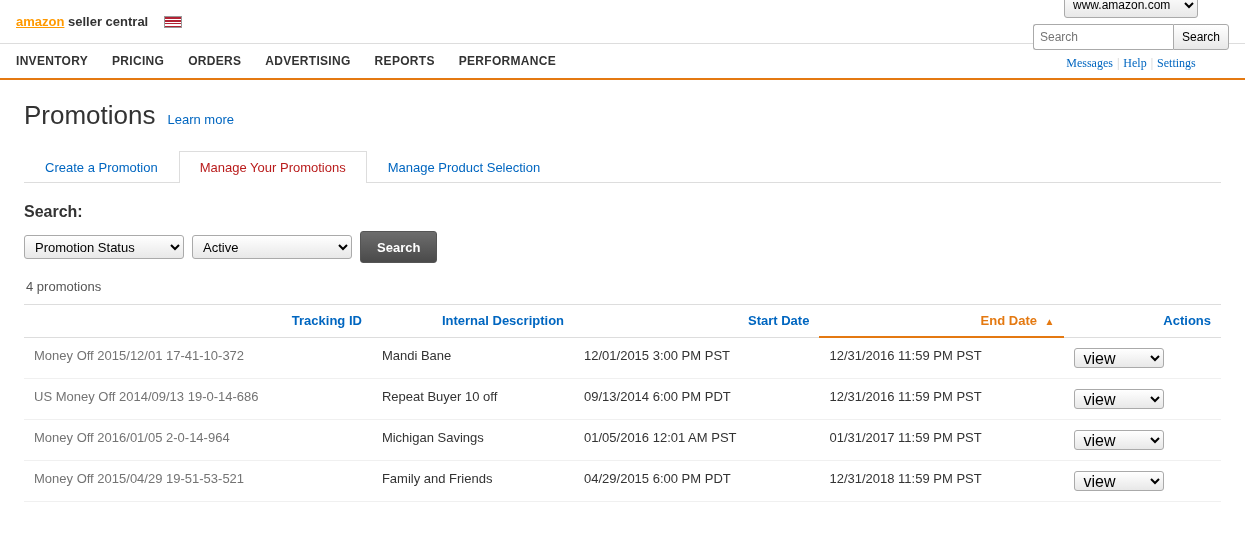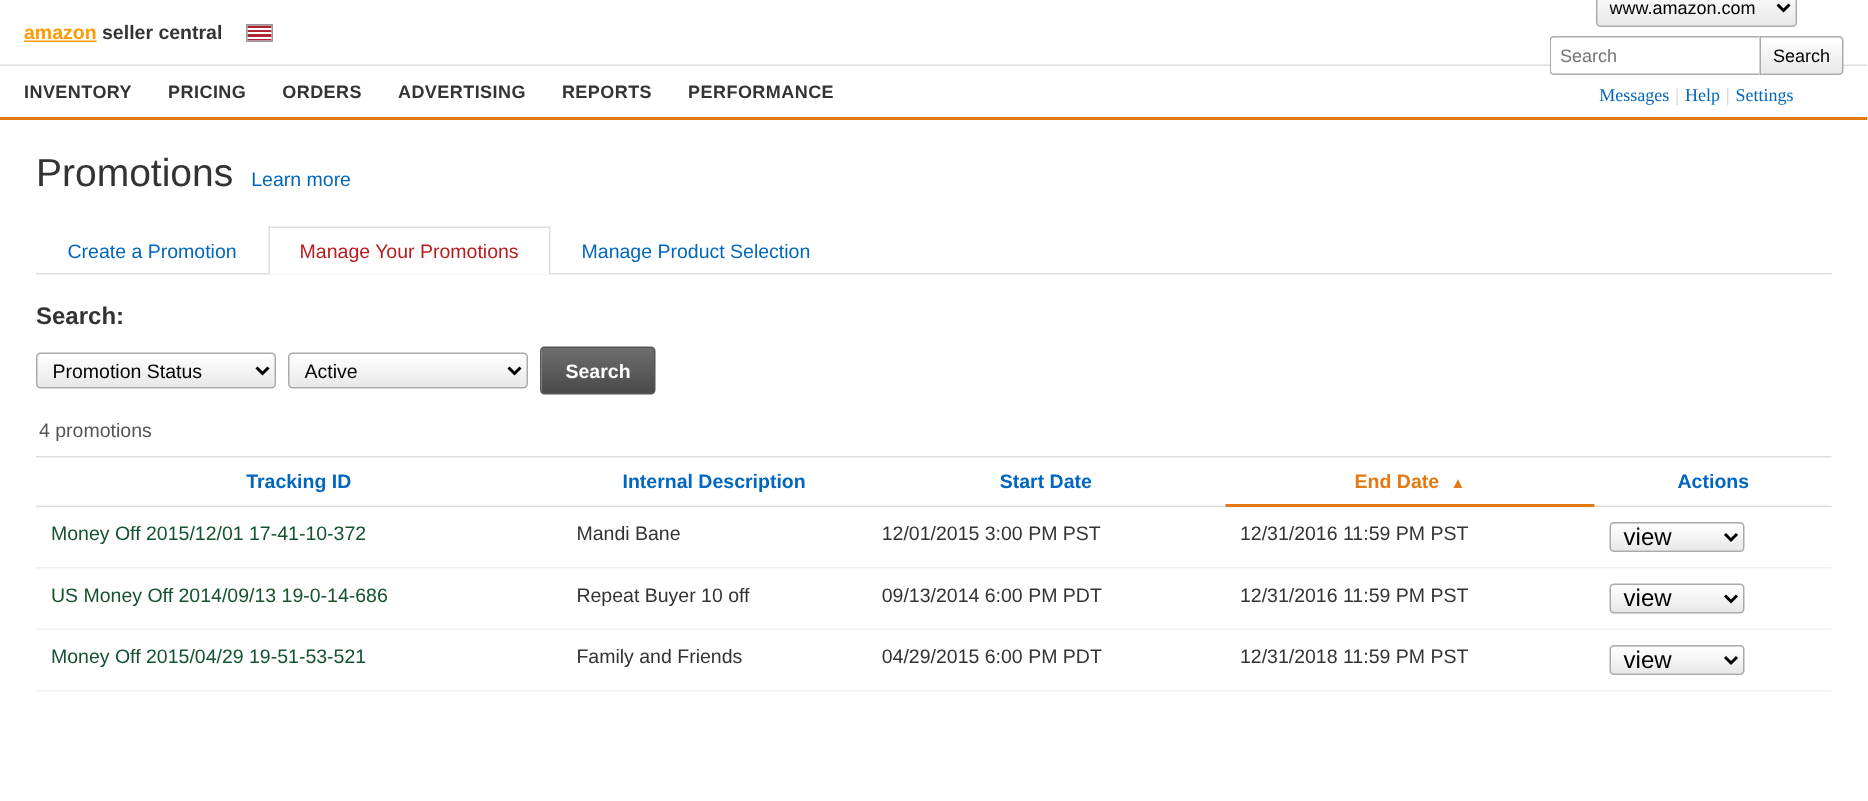--- a/index.html
+++ b/index.html
@@ -189,37 +189,37 @@
       width: 100%;
       border-collapse: collapse;
       font-size: 13px;
     }
     #promotions-table thead tr {
       border-top: 1px solid #ddd;
       border-bottom: 1px solid #ddd;
     }
     #promotions-table th {
       padding: 8px 10px;
-      text-align: center;
+      text-align: right;
       font-weight: bold;
       color: #0066c0;
       cursor: pointer;
       white-space: nowrap;
     }
     #promotions-table th.sorted {
       color: #e47911;
       border-bottom: 2px solid #e47911;
     }
     #promotions-table td {
       padding: 10px 10px;
       border-bottom: 1px solid #f0f0f0;
       vertical-align: top;
     }
     .tracking-id-link {
-      color: #14532d;
+      color: #737373;
       cursor: pointer;
       text-decoration: none;
     }
     .actions-select {
       height: 20px;
       border: 1px solid #aaa;
       border-radius: 3px;
       padding: 0 4px;
       font-size: 16px;
       background: linear-gradient(#fff, #e8e8e8);
@@ -347,32 +347,47 @@
         <td>12/31/2016 11:59 PM PST</td>
         <td>
           <select class="actions-select">
             <option>view</option>
             <option>edit</option>
             <option>delete</option>
           </select>
         </td>
       </tr>
 
-
-      <tr>
-        <td>
-          <a class="tracking-id-link">Money Off 2015/04/29 19-51-53-521</a>
-        </td>
-        <td>Family and Friends</td>
-        <td>04/29/2015 6:00 PM PDT</td>
-        <td>12/31/2018 11:59 PM PST</td>
+      <tr>
+        <td>
+          <a class="tracking-id-link">Money Off 2016/01/05 2-0-14-964</a>
+        </td>
+        <td>Michigan Savings</td>
+        <td>01/05/2016 12:01 AM PST</td>
+        <td>01/31/2017 11:59 PM PST</td>
         <td>
           <select class="actions-select">
             <option>view</option>
             <option>edit</option>
             <option>delete</option>
           </select>
         </td>
       </tr>
+
+      <tr>
+        <td>
+          <a class="tracking-id-link">Money Off 2015/04/29 19-51-53-521</a>
+        </td>
+        <td>Family and Friends</td>
+        <td>04/29/2015 6:00 PM PDT</td>
+        <td>12/31/2018 11:59 PM PST</td>
+        <td>
+          <select class="actions-select">
+            <option>view</option>
+            <option>edit</option>
+            <option>delete</option>
+          </select>
+        </td>
+      </tr>
     </tbody>
   </table>
 
 </div>
 
 </body></html>

